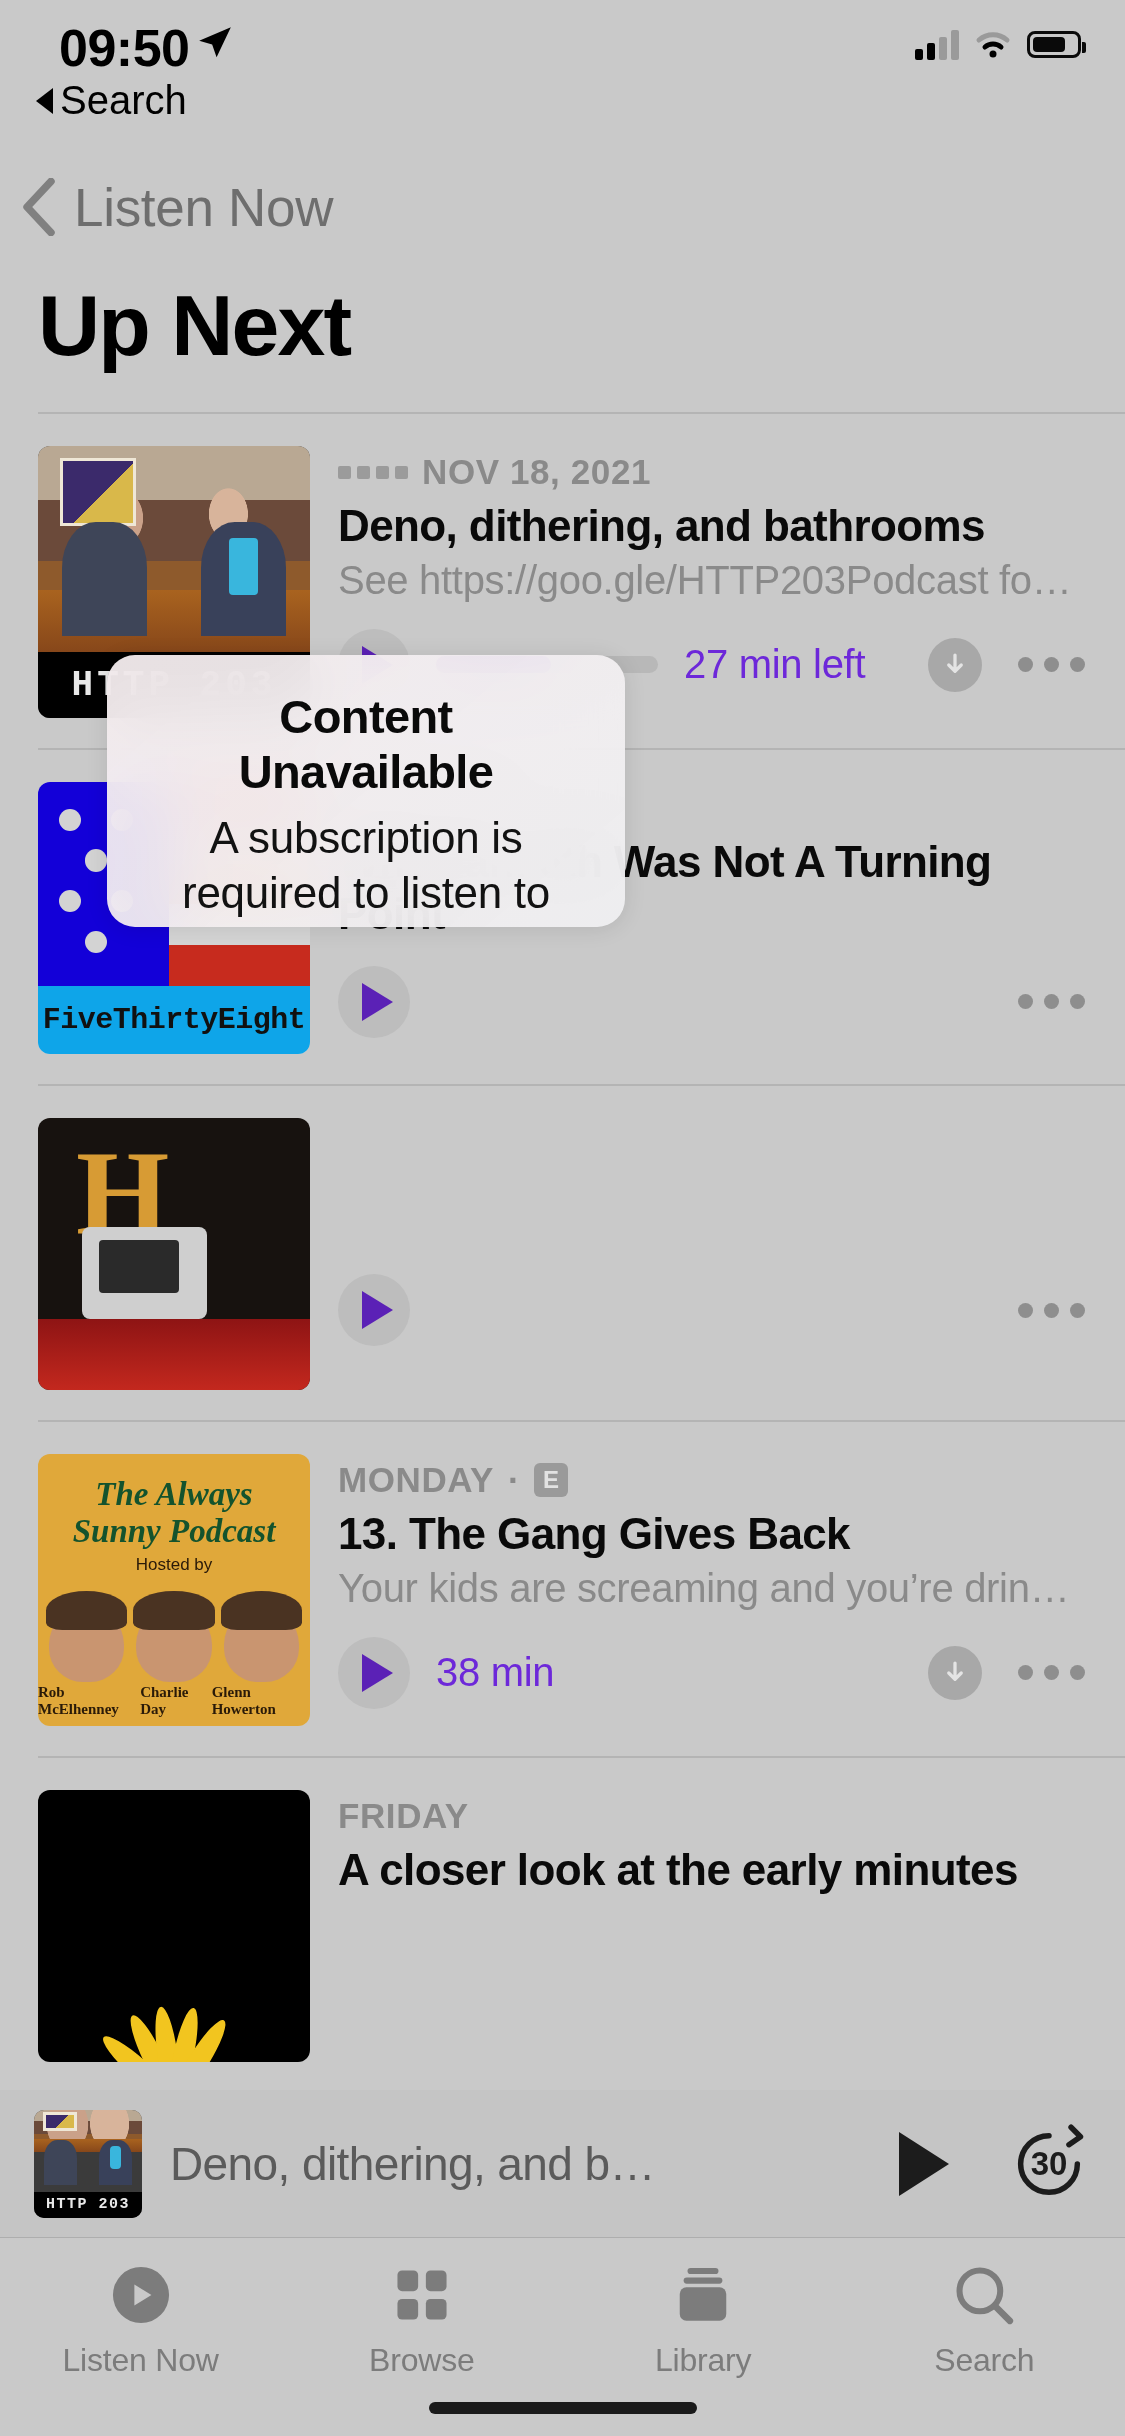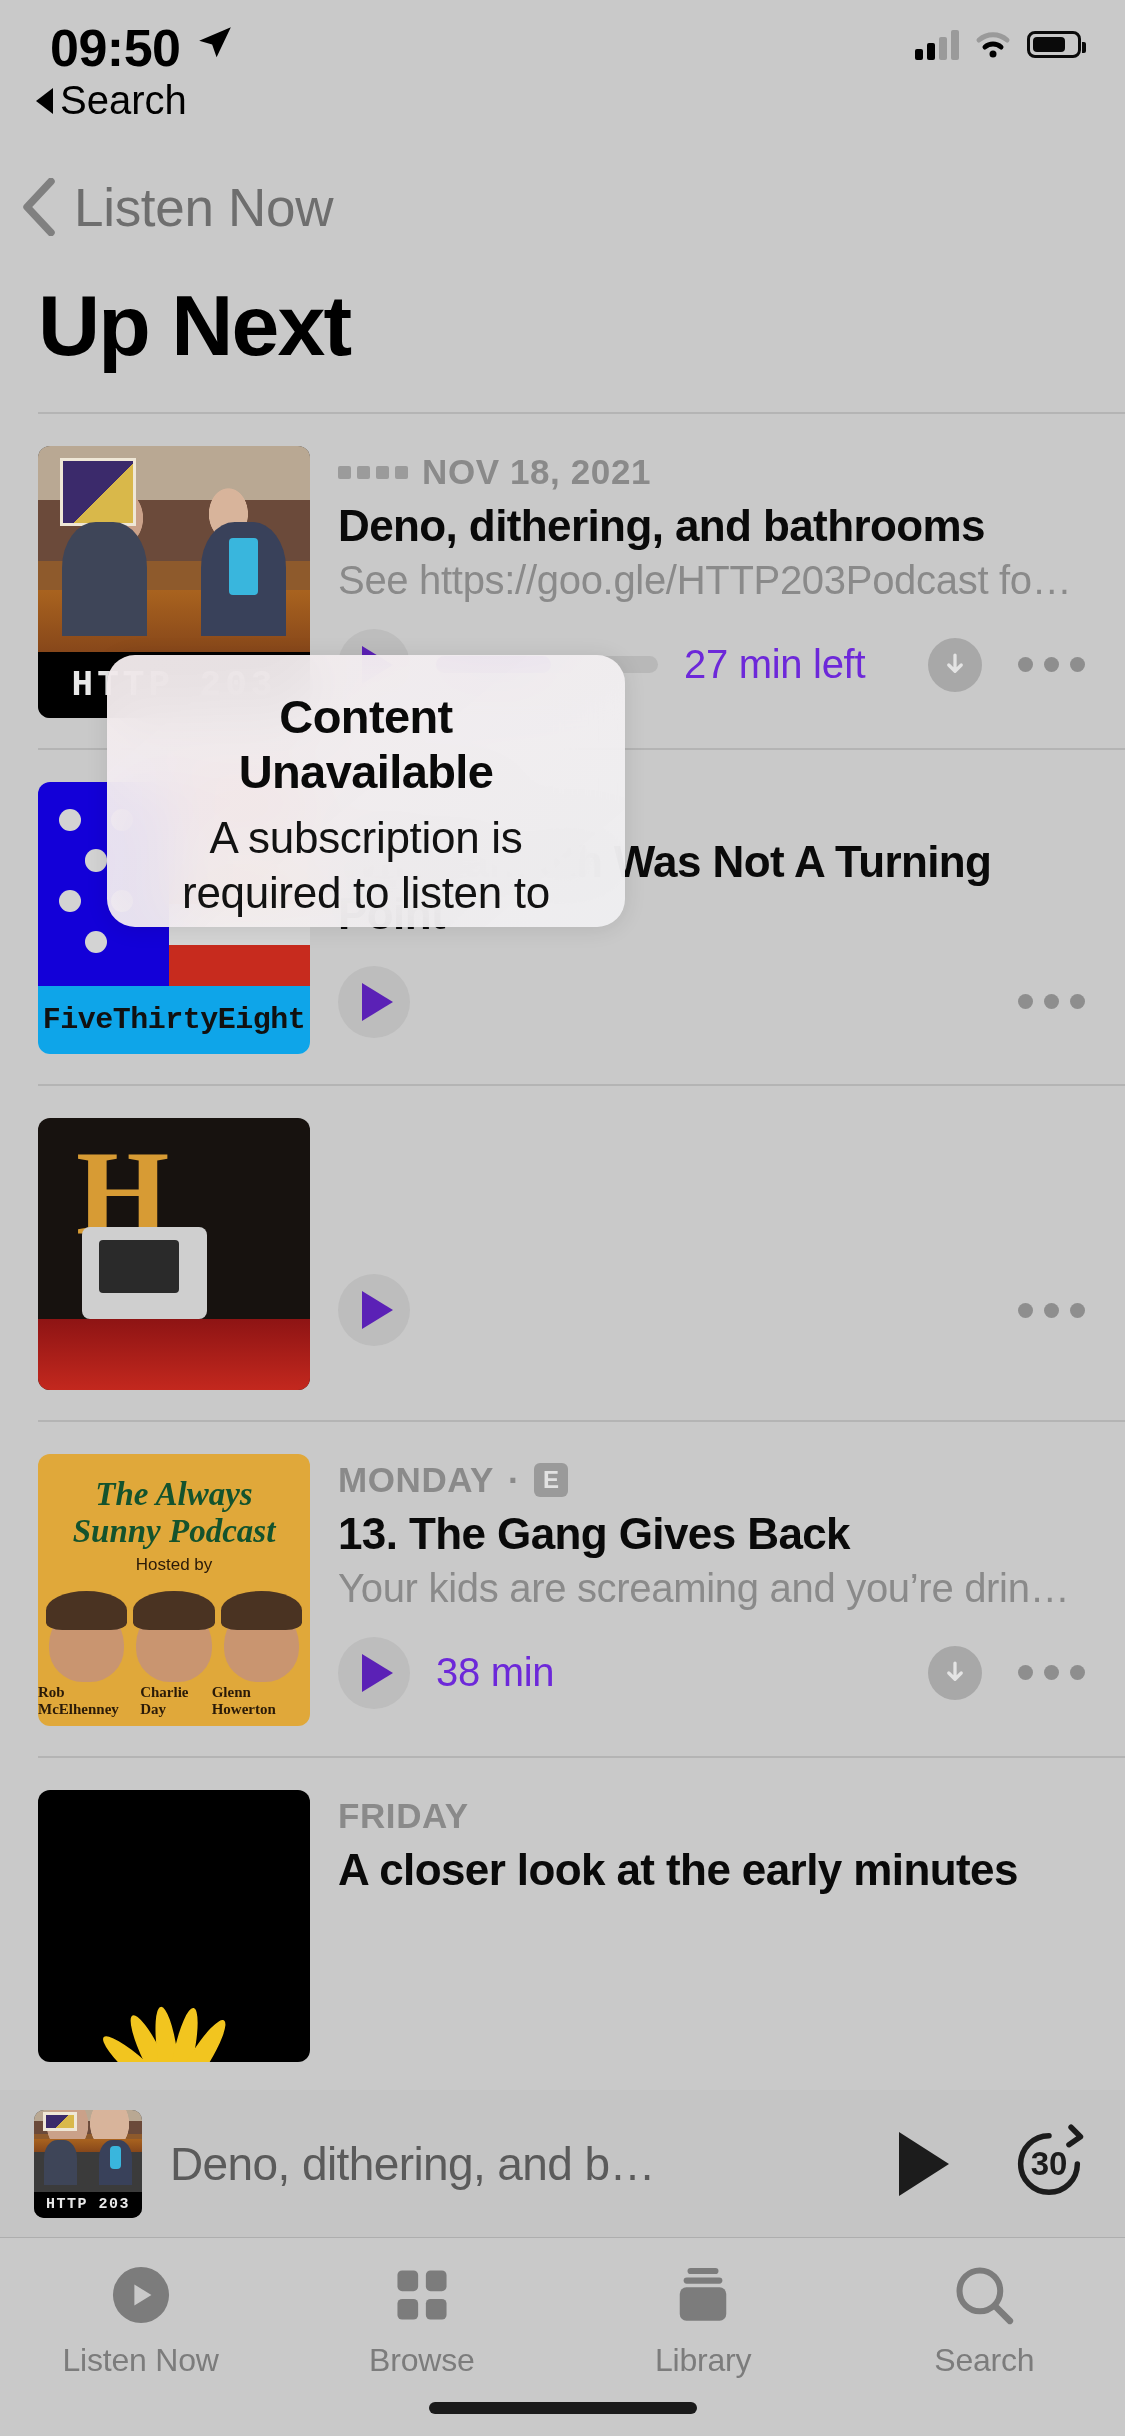--- a/index.html
+++ b/index.html
@@ -13,21 +13,21 @@
     position:relative;
     width:1125px; height:2436px;
     background:#c9c9c9;
   }
 
   
   .statusbar {
     position:absolute; top:0; left:0; width:1125px; height:96px;
   }
   .sb-time {
-    position:absolute; left:50px; top:18px;
+    position:absolute; left:59px; top:18px;
     font-size:52px; font-weight:600; color:#000;
     letter-spacing:-0.5px;
   }
   .sb-loc {
     position:absolute; left:196px; top:24px;
     width:38px; height:38px;
   }
   .sb-right {
     position:absolute; right:44px; top:28px;
     display:flex; align-items:center; gap:14px;

